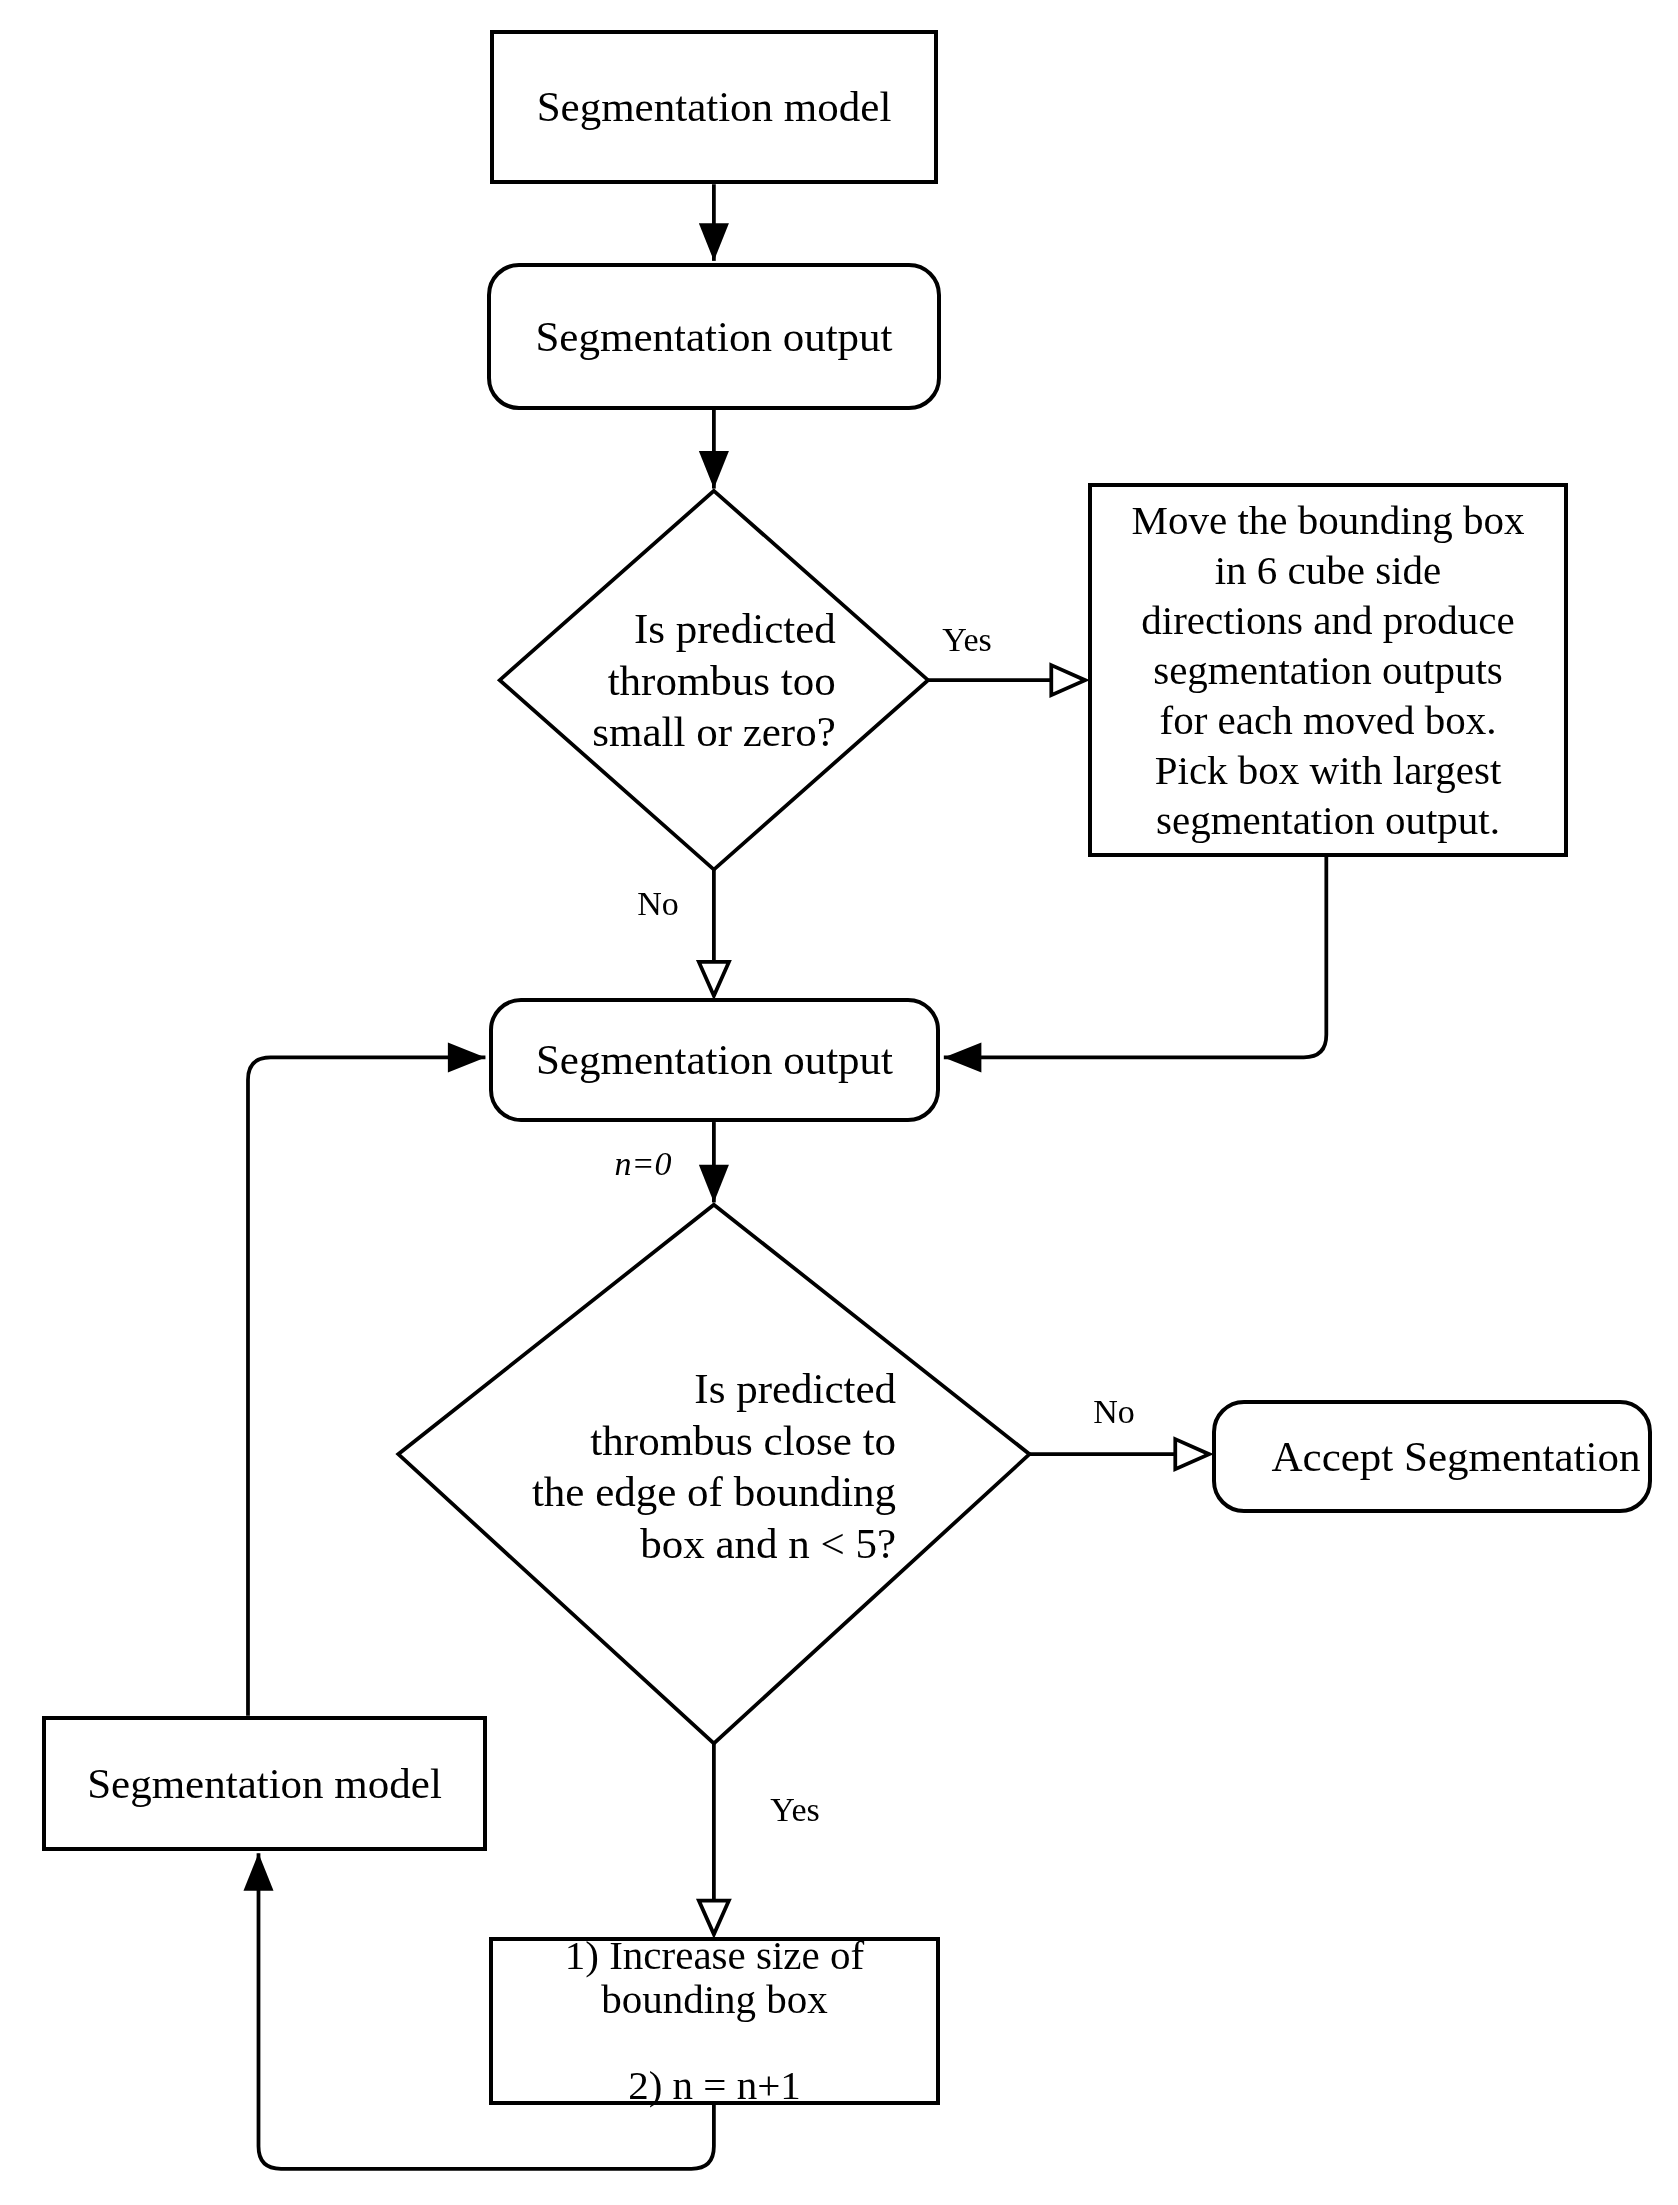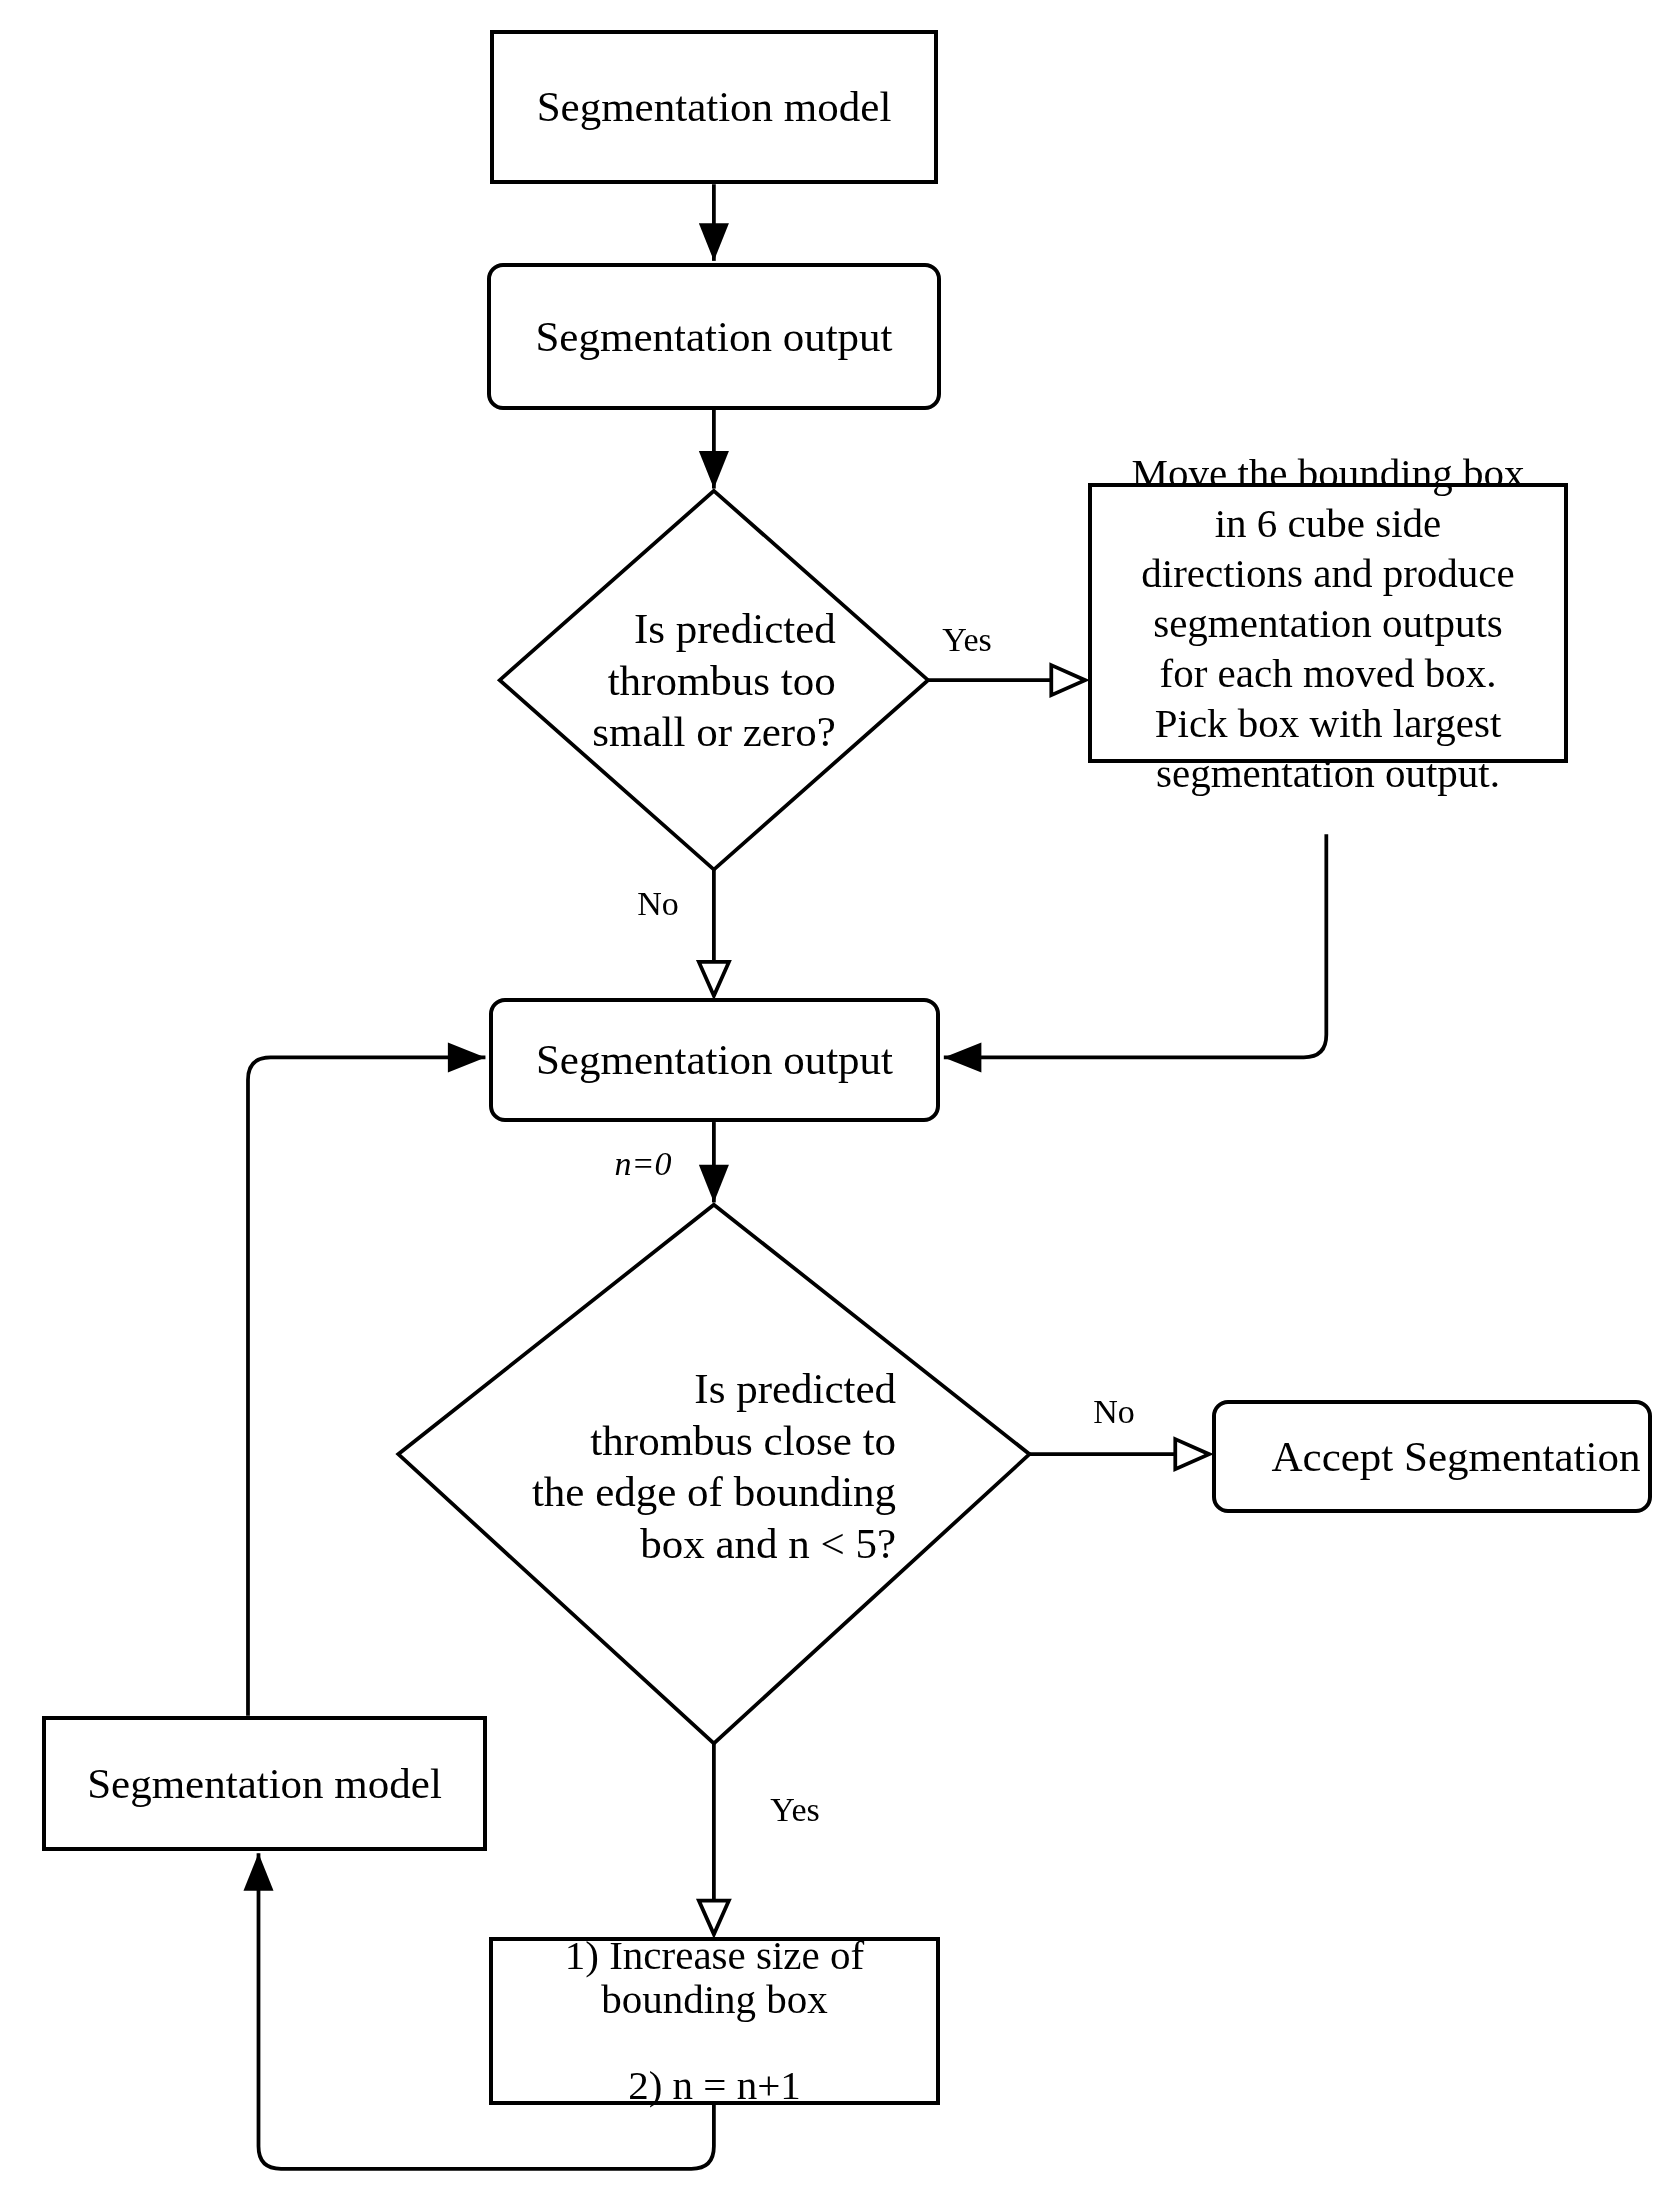--- a/index.html
+++ b/index.html
@@ -14,21 +14,21 @@
   svg.layer{position:absolute;left:0;top:0;width:1678px;height:2205px;}
   .edge{stroke:#000;stroke-width:5;fill:none;}
   .shape{fill:#fff;stroke:#000;stroke-width:5;}
   .node{
     position:absolute;box-sizing:border-box;
     background:#fff;border:4.5px solid #000;
     display:flex;align-items:center;justify-content:center;
     text-align:center;white-space:pre-line;
     font-size:43px;line-height:1.2;
   }
-  .rounded{border-radius:16px;}
+  .rounded{border-radius:32px;}
   .small{font-size:41px;line-height:1.22;}
   .tight{font-size:41px;line-height:1.06;}
   .dlabel{
     position:absolute;transform:translate(-50%,-50%);
     text-align:right;white-space:pre-line;
     font-size:43px;line-height:1.2;
   }
   .edge-label{
     position:absolute;transform:translate(-50%,-50%);
     font-size:34px;white-space:nowrap;
@@ -61,21 +61,21 @@
     <path class="edge" marker-end="url(#af)" d="M950,2800 L950,2856 Q950,2886 920,2886 L374,2886 Q344,2886 344,2856 L344,2466"></path>
 
     <polygon class="shape" points="950,653 1235,905 950,1157 665,905"></polygon>
     <polygon class="shape" points="950,1603 1370,1935 950,2320 530,1935"></polygon>
   </svg>
 
   <div class="node" style="left:490px;top:30px;width:448px;height:154px;">Segmentation model</div>
 
   <div class="node rounded" style="left:487px;top:263px;width:454px;height:147px;">Segmentation output</div>
 
-  <div class="node small" style="left:1088px;top:483px;width:480px;height:280px;">Move the bounding box
+  <div class="node small" style="left:1088px;top:483px;width:480px;height:374px;">Move the bounding box
 in 6 cube side
 directions and produce
 segmentation outputs
 for each moved box.
 Pick box with largest
 segmentation output.</div>
 
   <div class="node rounded" style="left:489px;top:998px;width:451px;height:124px;">Segmentation output</div>
 
   <div class="node rounded" style="left:1212px;top:1400px;width:440px;height:113px;padding-left:48px;">Accept Segmentation</div>

